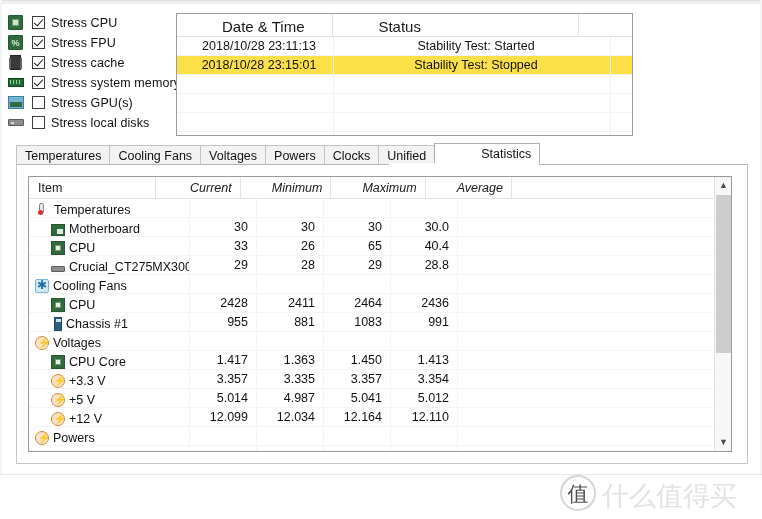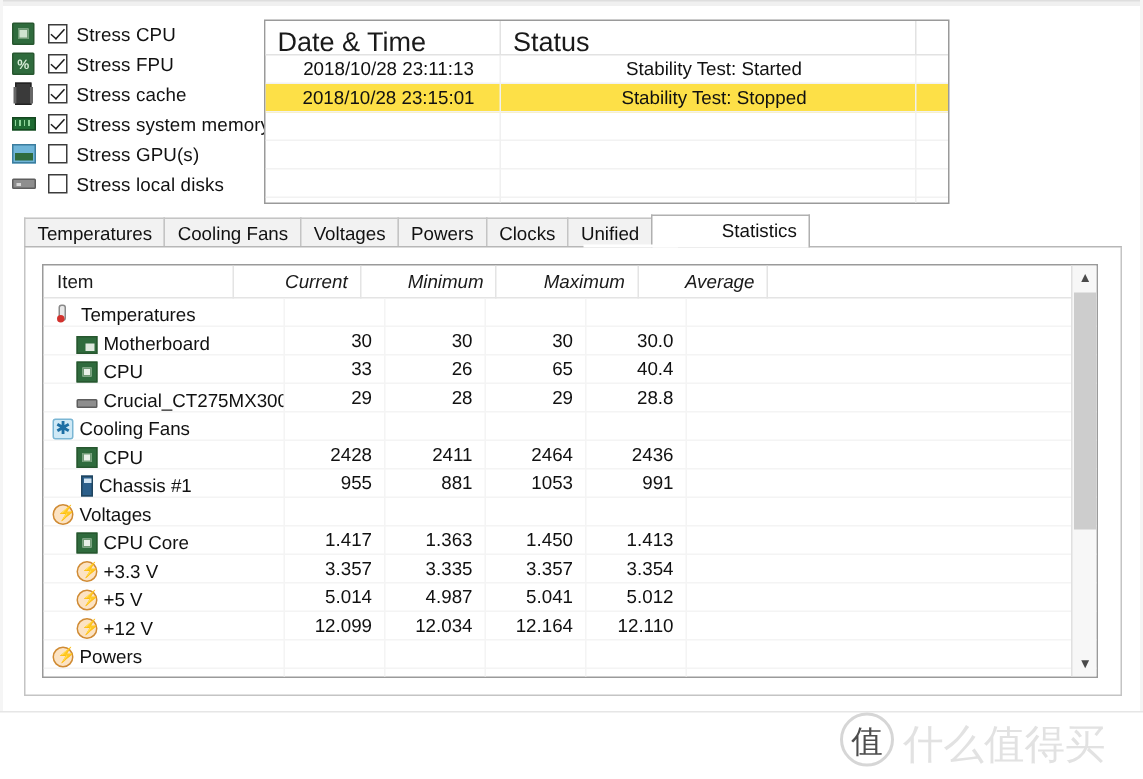--- a/index.html
+++ b/index.html
@@ -83,22 +83,22 @@
   .log-panel {
     position: absolute; left: 176px; top: 13px; width: 457px; height: 123px;
     background: #ffffff; border: 1px solid #9a9a9a;
     overflow: hidden;
   }
   .log-head {
     display: flex; height: 23px; border-bottom: 1px solid #e2e2e2;
     background: #ffffff;
   }
   .log-head > div {
-    font-size: 18px; color: #1a1a1a; padding: 4px 0 0 8px;
-    border-right: 1px solid #e2e2e2; height: 23px;
+    font-size: 15px; color: #1a1a1a; padding: 4px 0 0 8px;
+    border-right: 1px solid #e2e2e2; height: 23px; margin-left: 37px;
   }
   .log-c1 { width: 157px; }
   .log-c2 { width: 277px; }
   .log-c3 { width: 21px; padding-left:0 !important; border-right:none !important;}
   .log-row { display: flex; height: 19px; border-bottom: 1px solid #f2f2f2; text-align: center; }
   .log-row.alt { background: #fde047; }
   .log-row > div {
     font-size: 12.5px; color: #111; padding: 2px 0 0 8px;
     border-right: 1px solid #f0f0f0; height: 19px; white-space: nowrap;
   }
@@ -408,21 +408,21 @@
       <div class="c c-rest"></div>
     </div>
 
     <div class="st-row">
       <div class="c c-item indent-1">
           <span class="ticon ti-case"></span>
           <span class="lbl">Chassis #1</span>
         </div>
       <div class="c c-num">955</div>
       <div class="c c-num">881</div>
-      <div class="c c-num">1053</div>
+      <div class="c c-num">1083</div>
       <div class="c c-num">991</div>
       <div class="c c-rest"></div>
     </div>
 
     <div class="st-row">
       <div class="c c-item indent-0">
           <span class="ticon ti-volt"></span>
           <span class="lbl">Voltages</span>
         </div>
       <div class="c c-num"></div>

